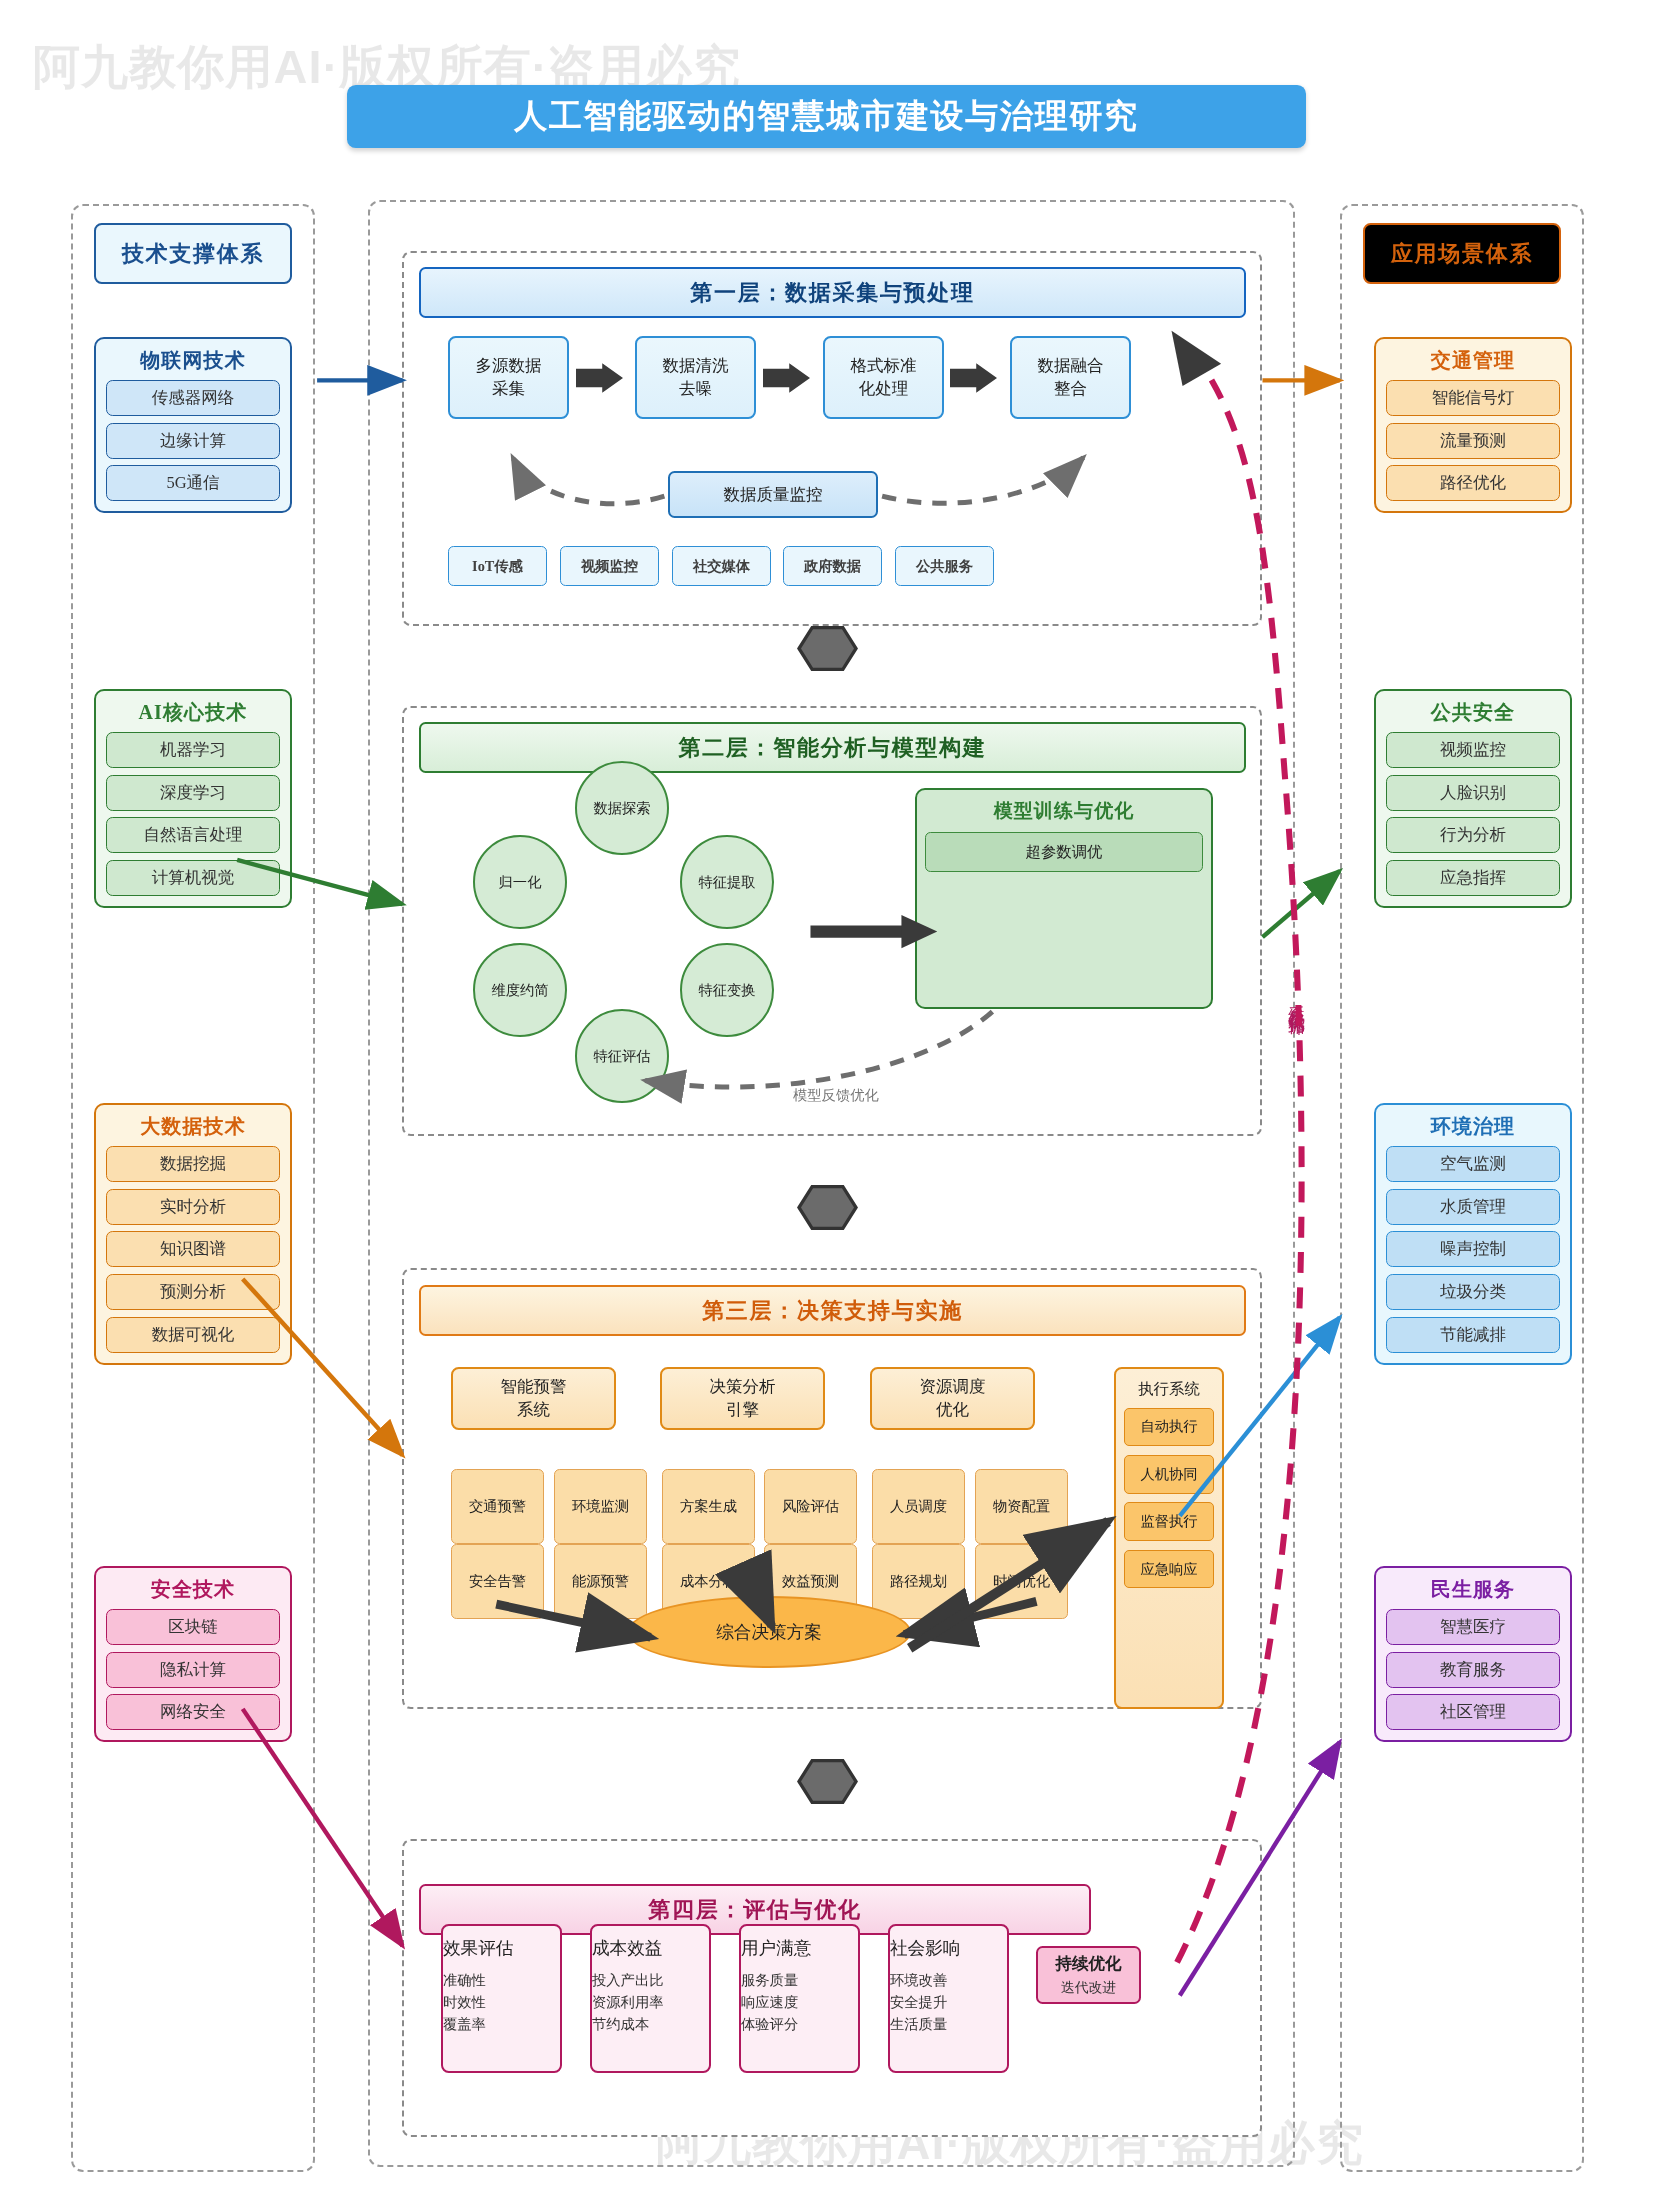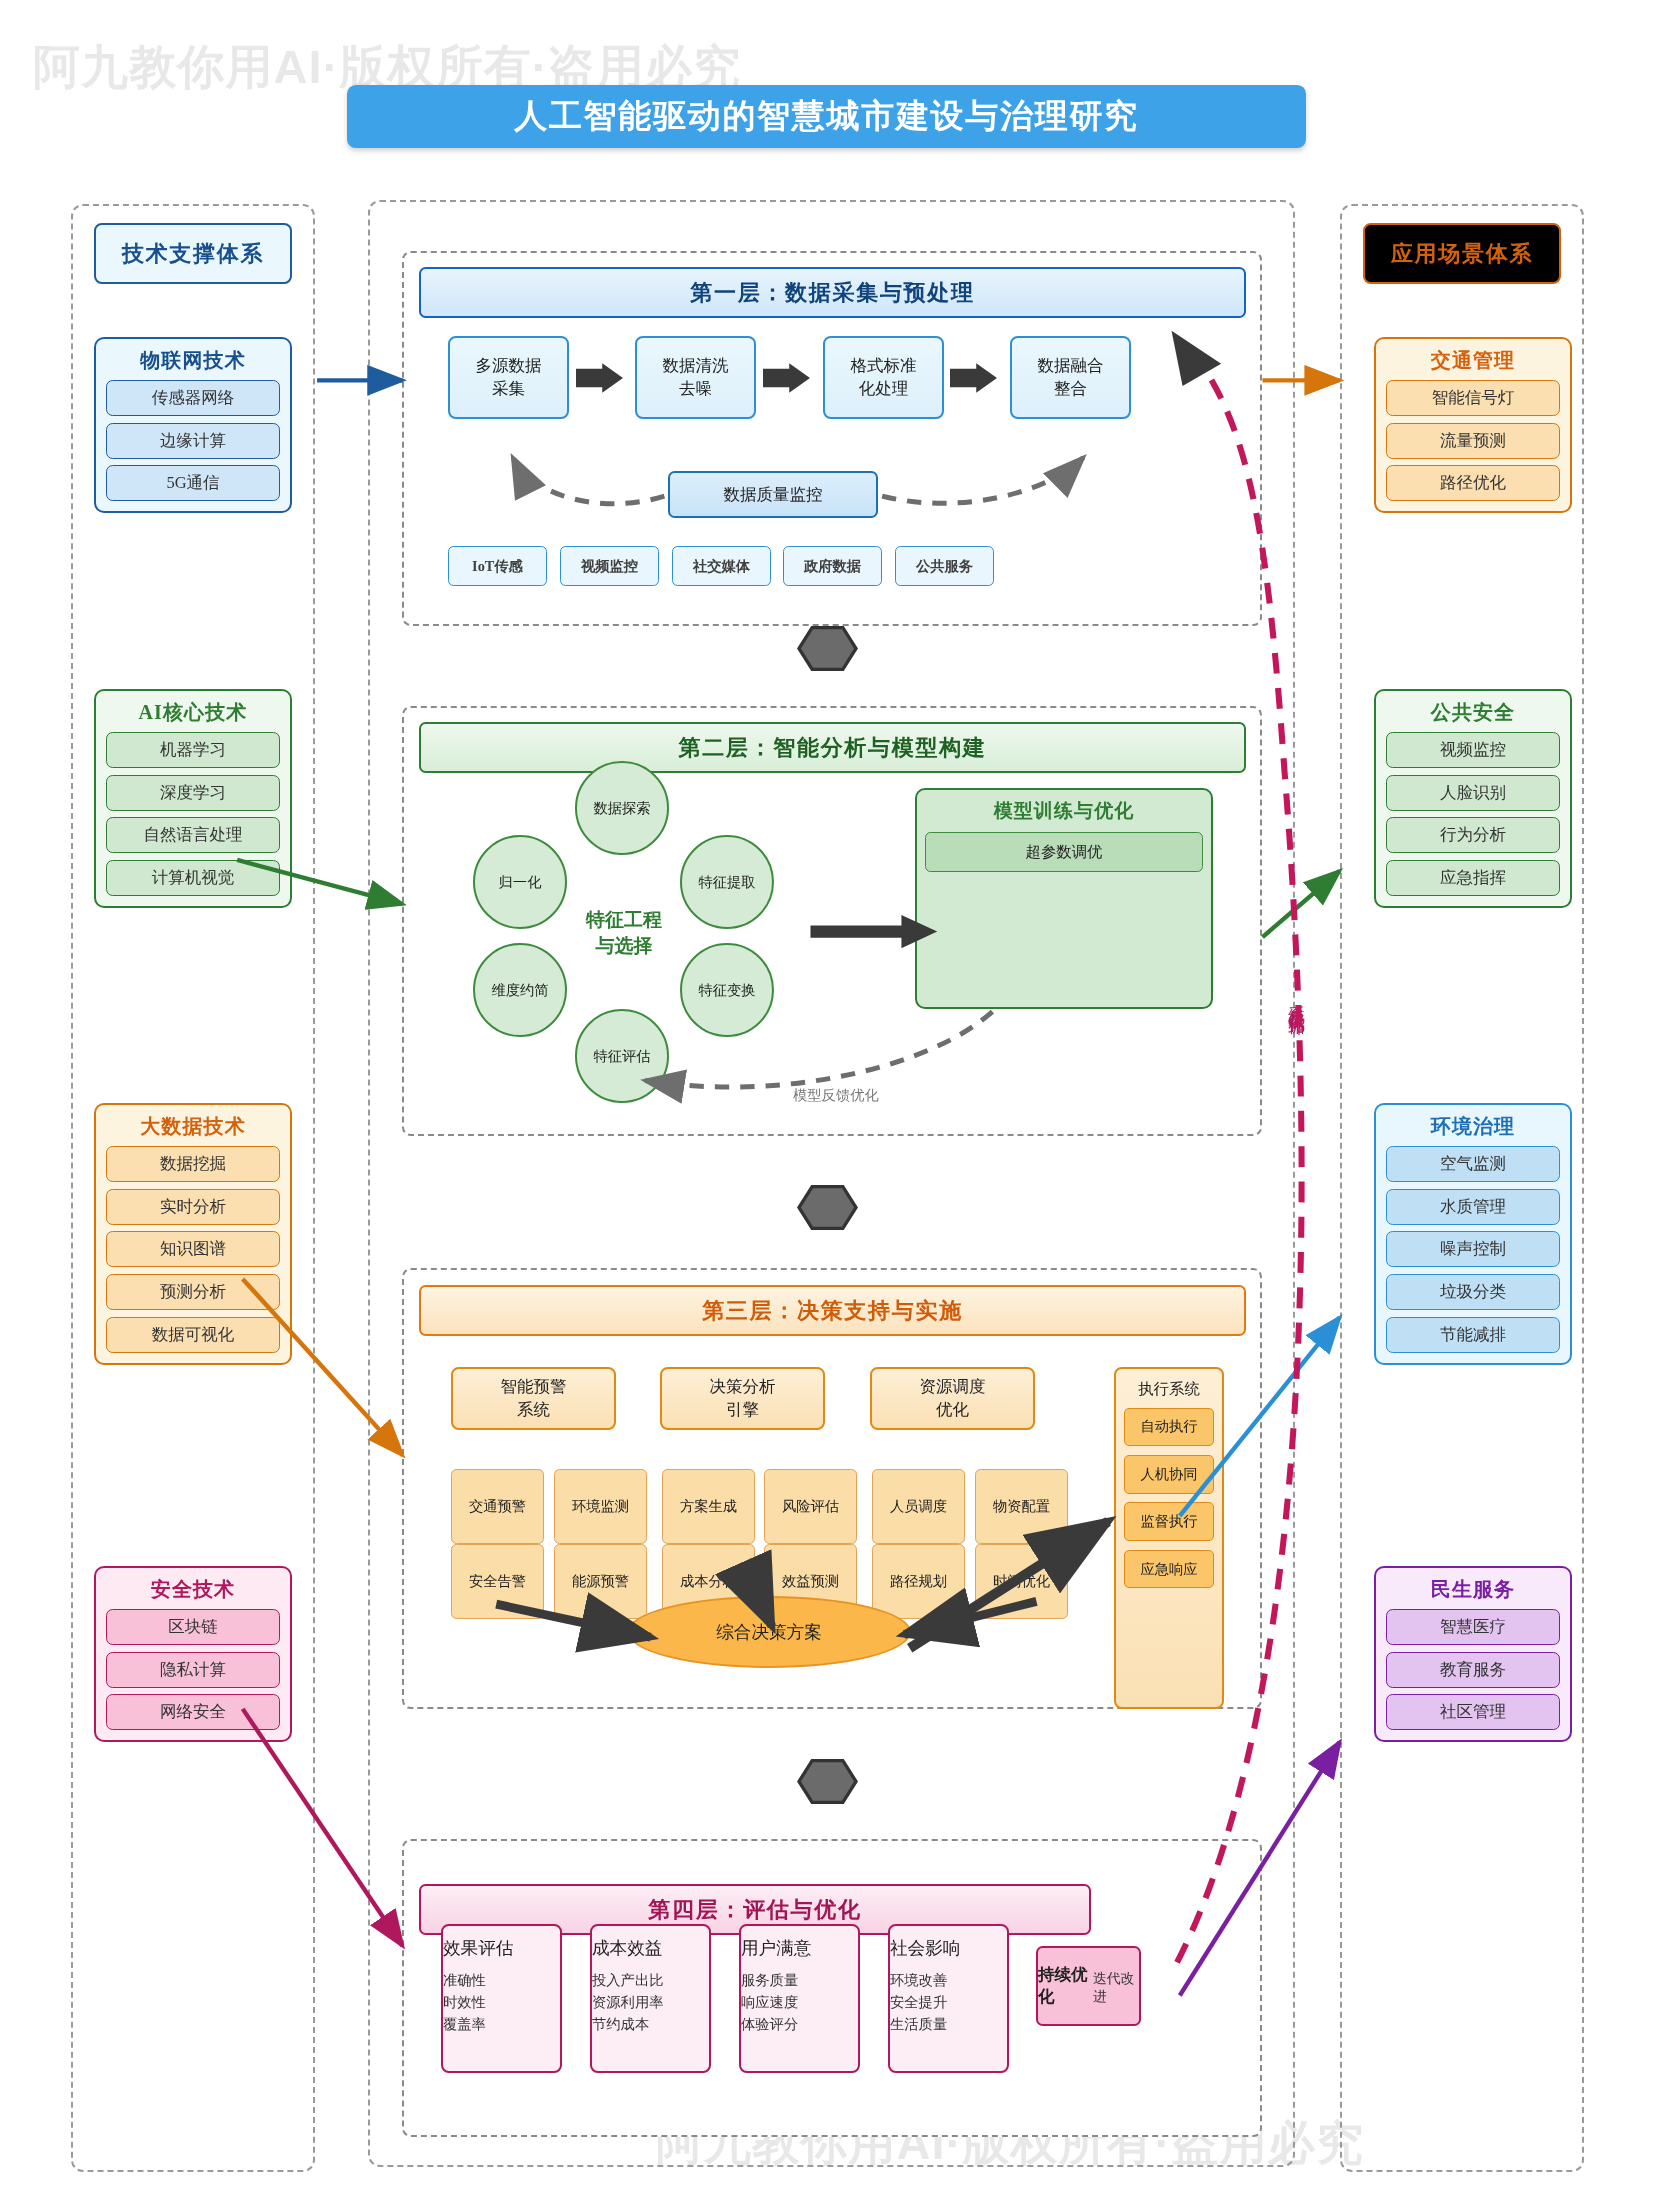--- a/index.html
+++ b/index.html
@@ -187,23 +187,23 @@
       display:flex; align-items:center; justify-content:center; font-size:17.6px; color:#222; }
 
   
   .eval-card { position:absolute; top:1924px; width:121px; height:149px; border-radius:7.7px;
       background:#fdeef5; border:2.2px solid #b0185e; display:flex; flex-direction:column;
       align-items:flex-start; padding-top:10px; }
   .eval-card .ec-title { font-size:17.6px; color:#222; margin-bottom:8.8px; }
   .eval-card .ec-line { font-size:14.3px; color:#333; line-height:1.55; }
   #ev1 { left:441px; } #ev2 { left:590px; } #ev3 { left:739px; } #ev4 { left:888px; }
 
-  #cont-opt { position:absolute; left:1036px; top:1946px; width:105px; height:80px;
+  #cont-opt { position:absolute; left:1036px; top:1946px; width:105px; height:58px;
       background:#f9c1d8; border:2.2px solid #b0185e; border-radius:6.6px;
-      display:flex; flex-direction:row; align-items:center; justify-content:center; }
+      display:flex; flex-direction:column; align-items:center; justify-content:center; }
   #cont-opt .co-title { font-size:16.5px; color:#222; font-weight:bold; }
   #cont-opt .co-sub { font-size:13.8px; color:#333; margin-top:3.3px; }
 
   
   .hex { position:absolute; width:61px; height:45px; }
 
   
   #feedback-label { position:absolute; left:1285px; top:992px;
       writing-mode:vertical-rl; font-size:16.5px; color:#b0185e; letter-spacing:2.2px; }
 
@@ -329,24 +329,20 @@
 <div id="layer2" class="layer"></div>
 <div id="layer2-title" class="layer-title">第二层：智能分析与模型构建</div>
 
 <div id="feature-cycle">
   <div class="cyc-node" style="left:127px;  top:0px;   width:94px; height:94px;">数据探索</div>
   <div class="cyc-node" style="left:232px;  top:74px; width:94px; height:94px;">特征提取</div>
   <div class="cyc-node" style="left:232px;  top:182px; width:94px; height:94px;">特征变换</div>
   <div class="cyc-node" style="left:127px;  top:248px; width:94px; height:94px;">特征评估</div>
   <div class="cyc-node" style="left:25px;   top:182px; width:94px; height:94px;">维度约简</div>
   <div class="cyc-node" style="left:25px;   top:74px; width:94px; height:94px;">归一化</div>
-  <div id="cyc-center">
-    <span>特征工程</span>
-    <span>与选择</span>
-  </div>
 </div>
 
 <div id="model-train">
   <div class="mt-title">模型训练与优化</div>
   <div class="mt-wide">超参数调优</div>
 </div>
 
 <div id="model-feedback-label">模型反馈优化</div>
 
 <div id="layer3" class="layer"></div>

